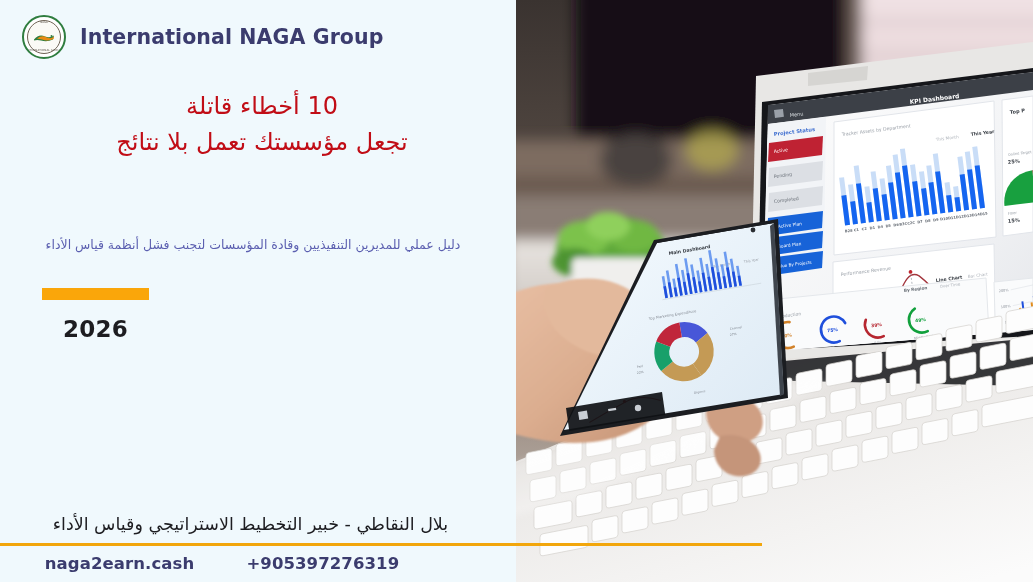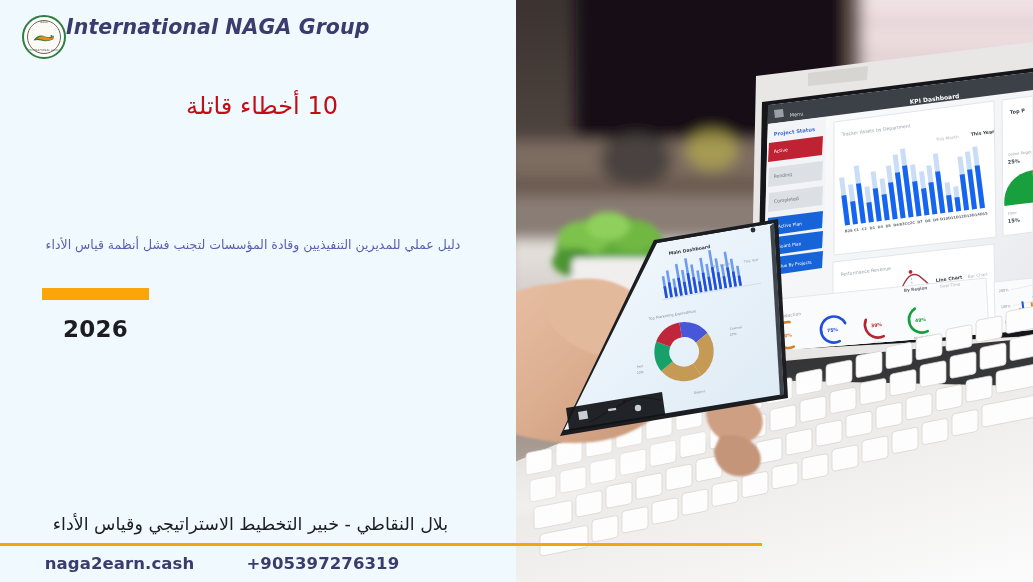--- a/index.html
+++ b/index.html
@@ -28,22 +28,22 @@
     background: #f0f9fd;
     overflow: hidden;
   }
 
   
   .brand-row {
     position: absolute;
     left: 22px;
     top: 15px;
     display: flex;
-    gap: 0;
-    font-style: italic;
+    align-items: center;
+    gap: 14px;
   }
   .brand-logo {
     width: 44px;
     height: 44px;
     flex: 0 0 44px;
     border-radius: 50%;
     position: relative;
     background: #ffffff;
     box-sizing: border-box;
     border: 2.5px solid #2f7d3f;
@@ -213,20 +213,21 @@
           <path d="M4 7 Q9 3 14 6 Q18 8 21 5 L20.5 7.5 Q15 10 9 8 Z" fill="#e98a13"></path>
           <circle cx="18.5" cy="4.6" r="1" fill="#2f7d3f"></circle>
         </svg>
         <div class="micro-text">INTERNATIONAL GROUP</div>
       </div>
       <div class="brand-name">International NAGA Group</div>
     </div>
 
     <div class="headline">
       <div class="headline-line">10 أخطاء قاتلة</div>
+      <div class="headline-line">تجعل مؤسستك تعمل بلا نتائج</div>
     </div>
 
     <div class="subtitle">دليل عملي للمديرين التنفيذيين وقادة المؤسسات لتجنب فشل أنظمة قياس الأداء</div>
 
     <div class="accent-bar"></div>
     <div class="year">2026</div>
 
     <div class="footer-name">بلال النقاطي - خبير التخطيط الاستراتيجي وقياس الأداء</div>
     <div class="footer-contacts">
       <span>naga2earn.cash</span>

